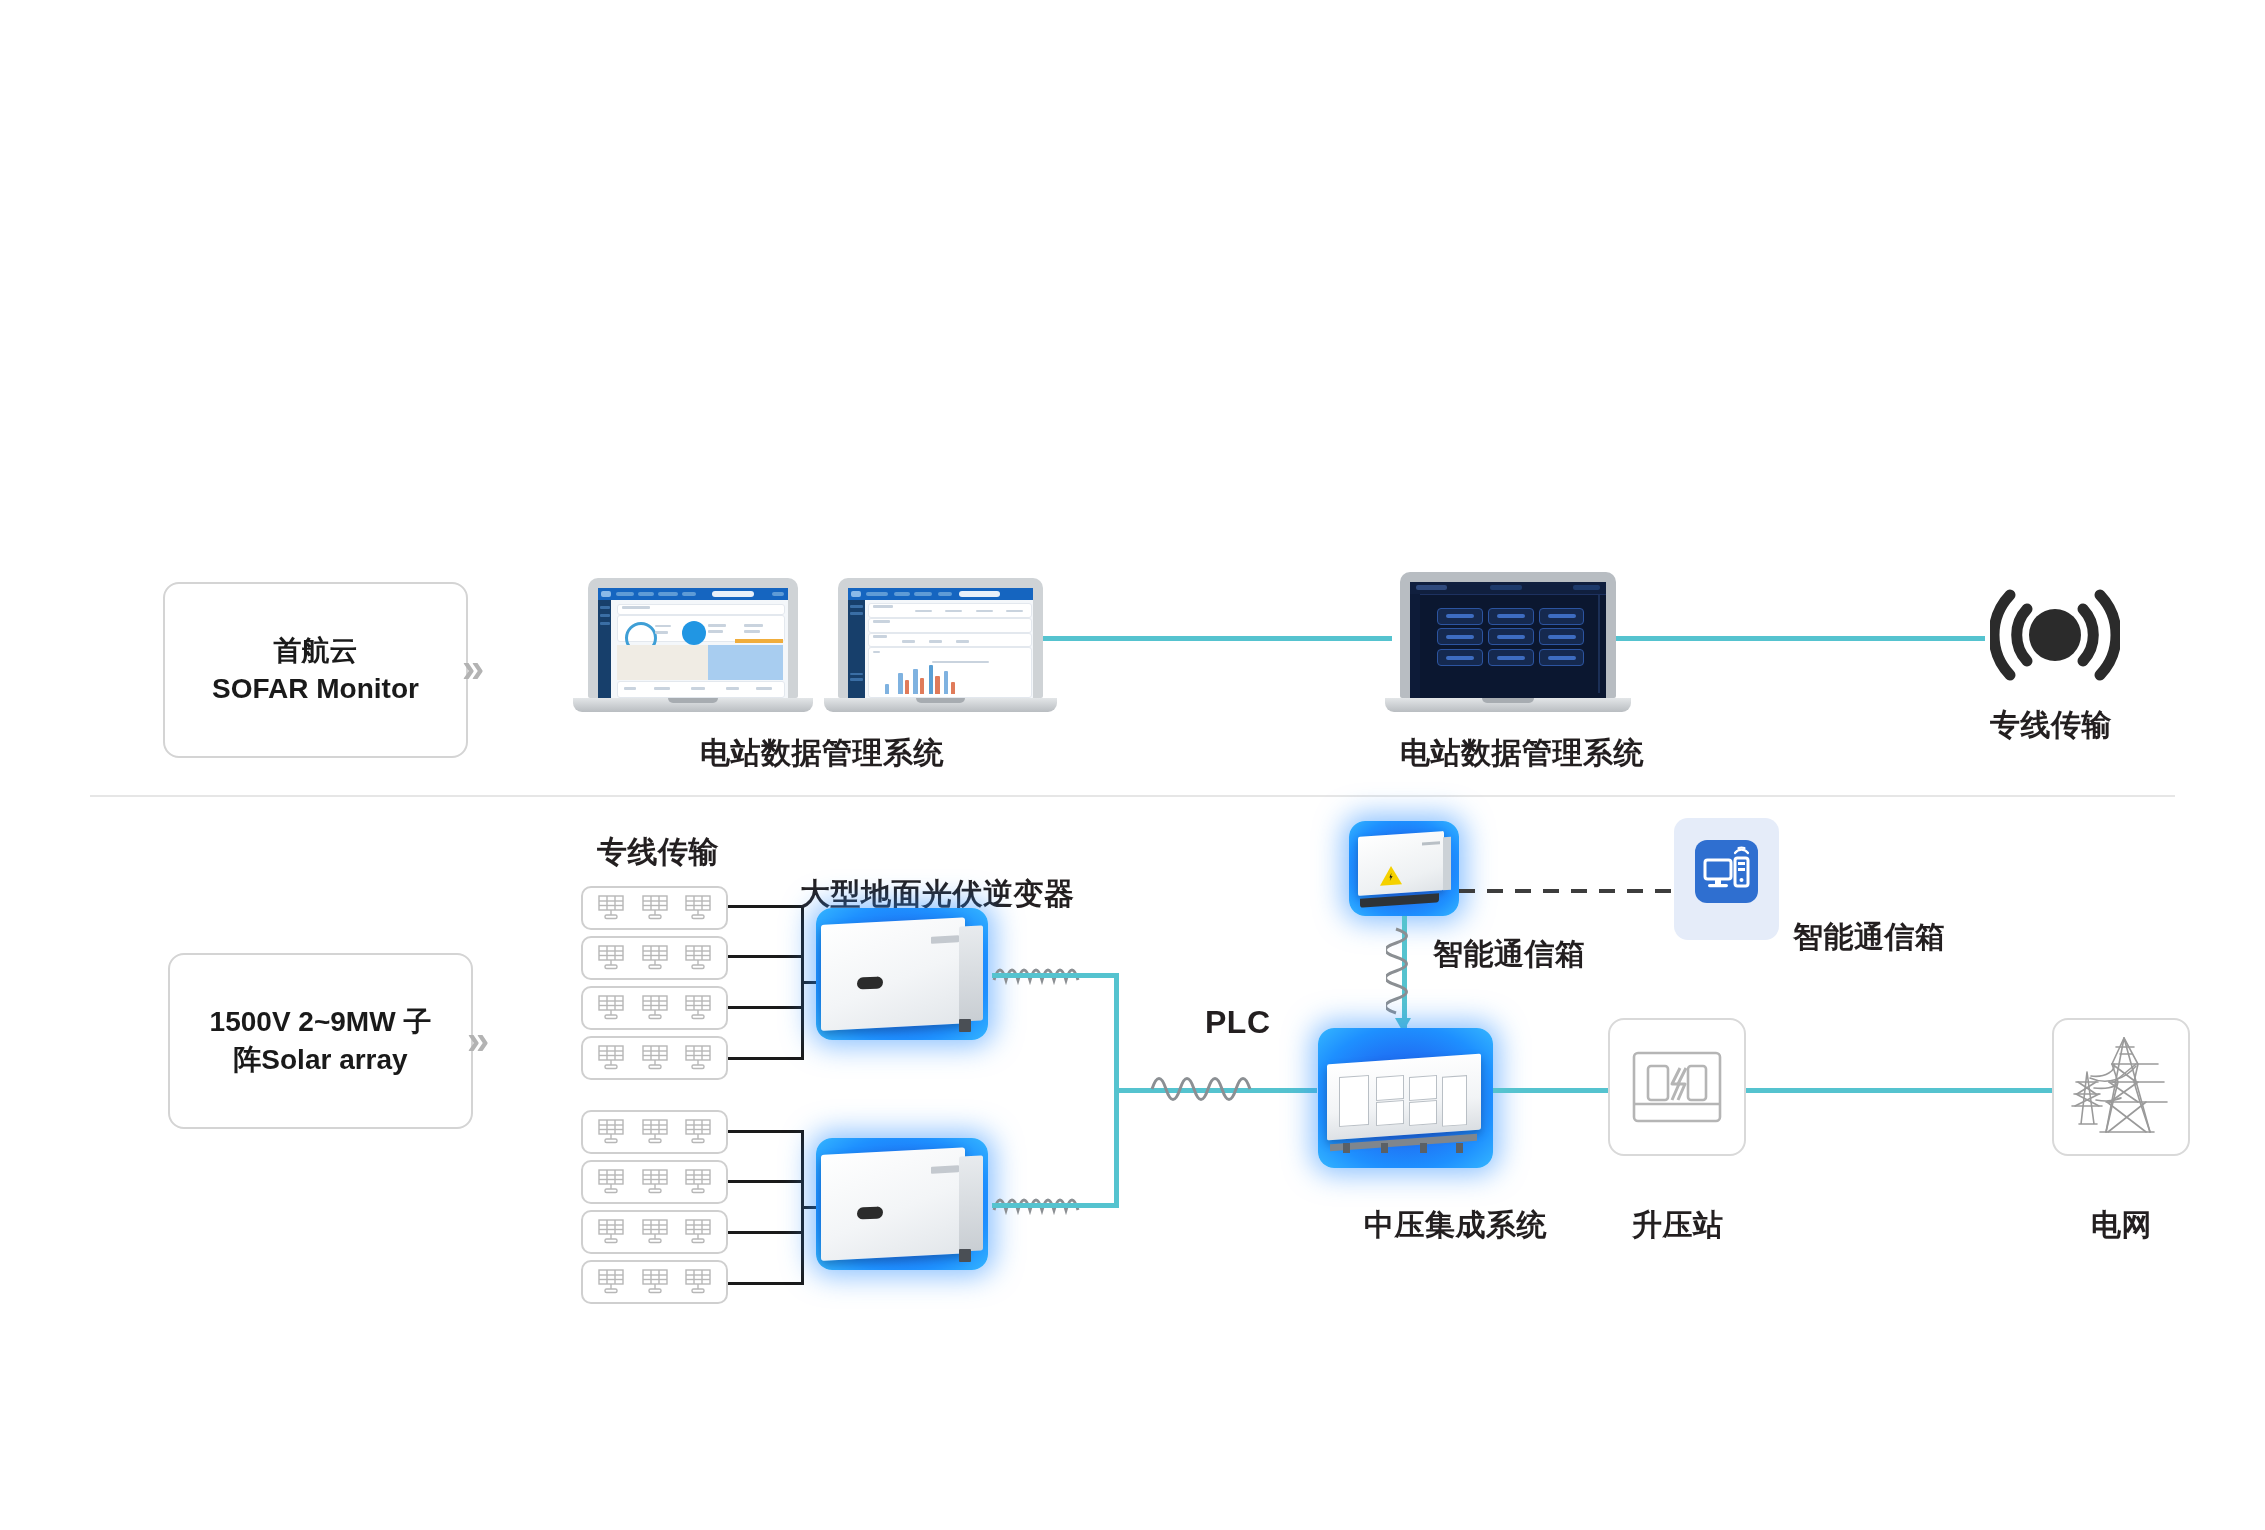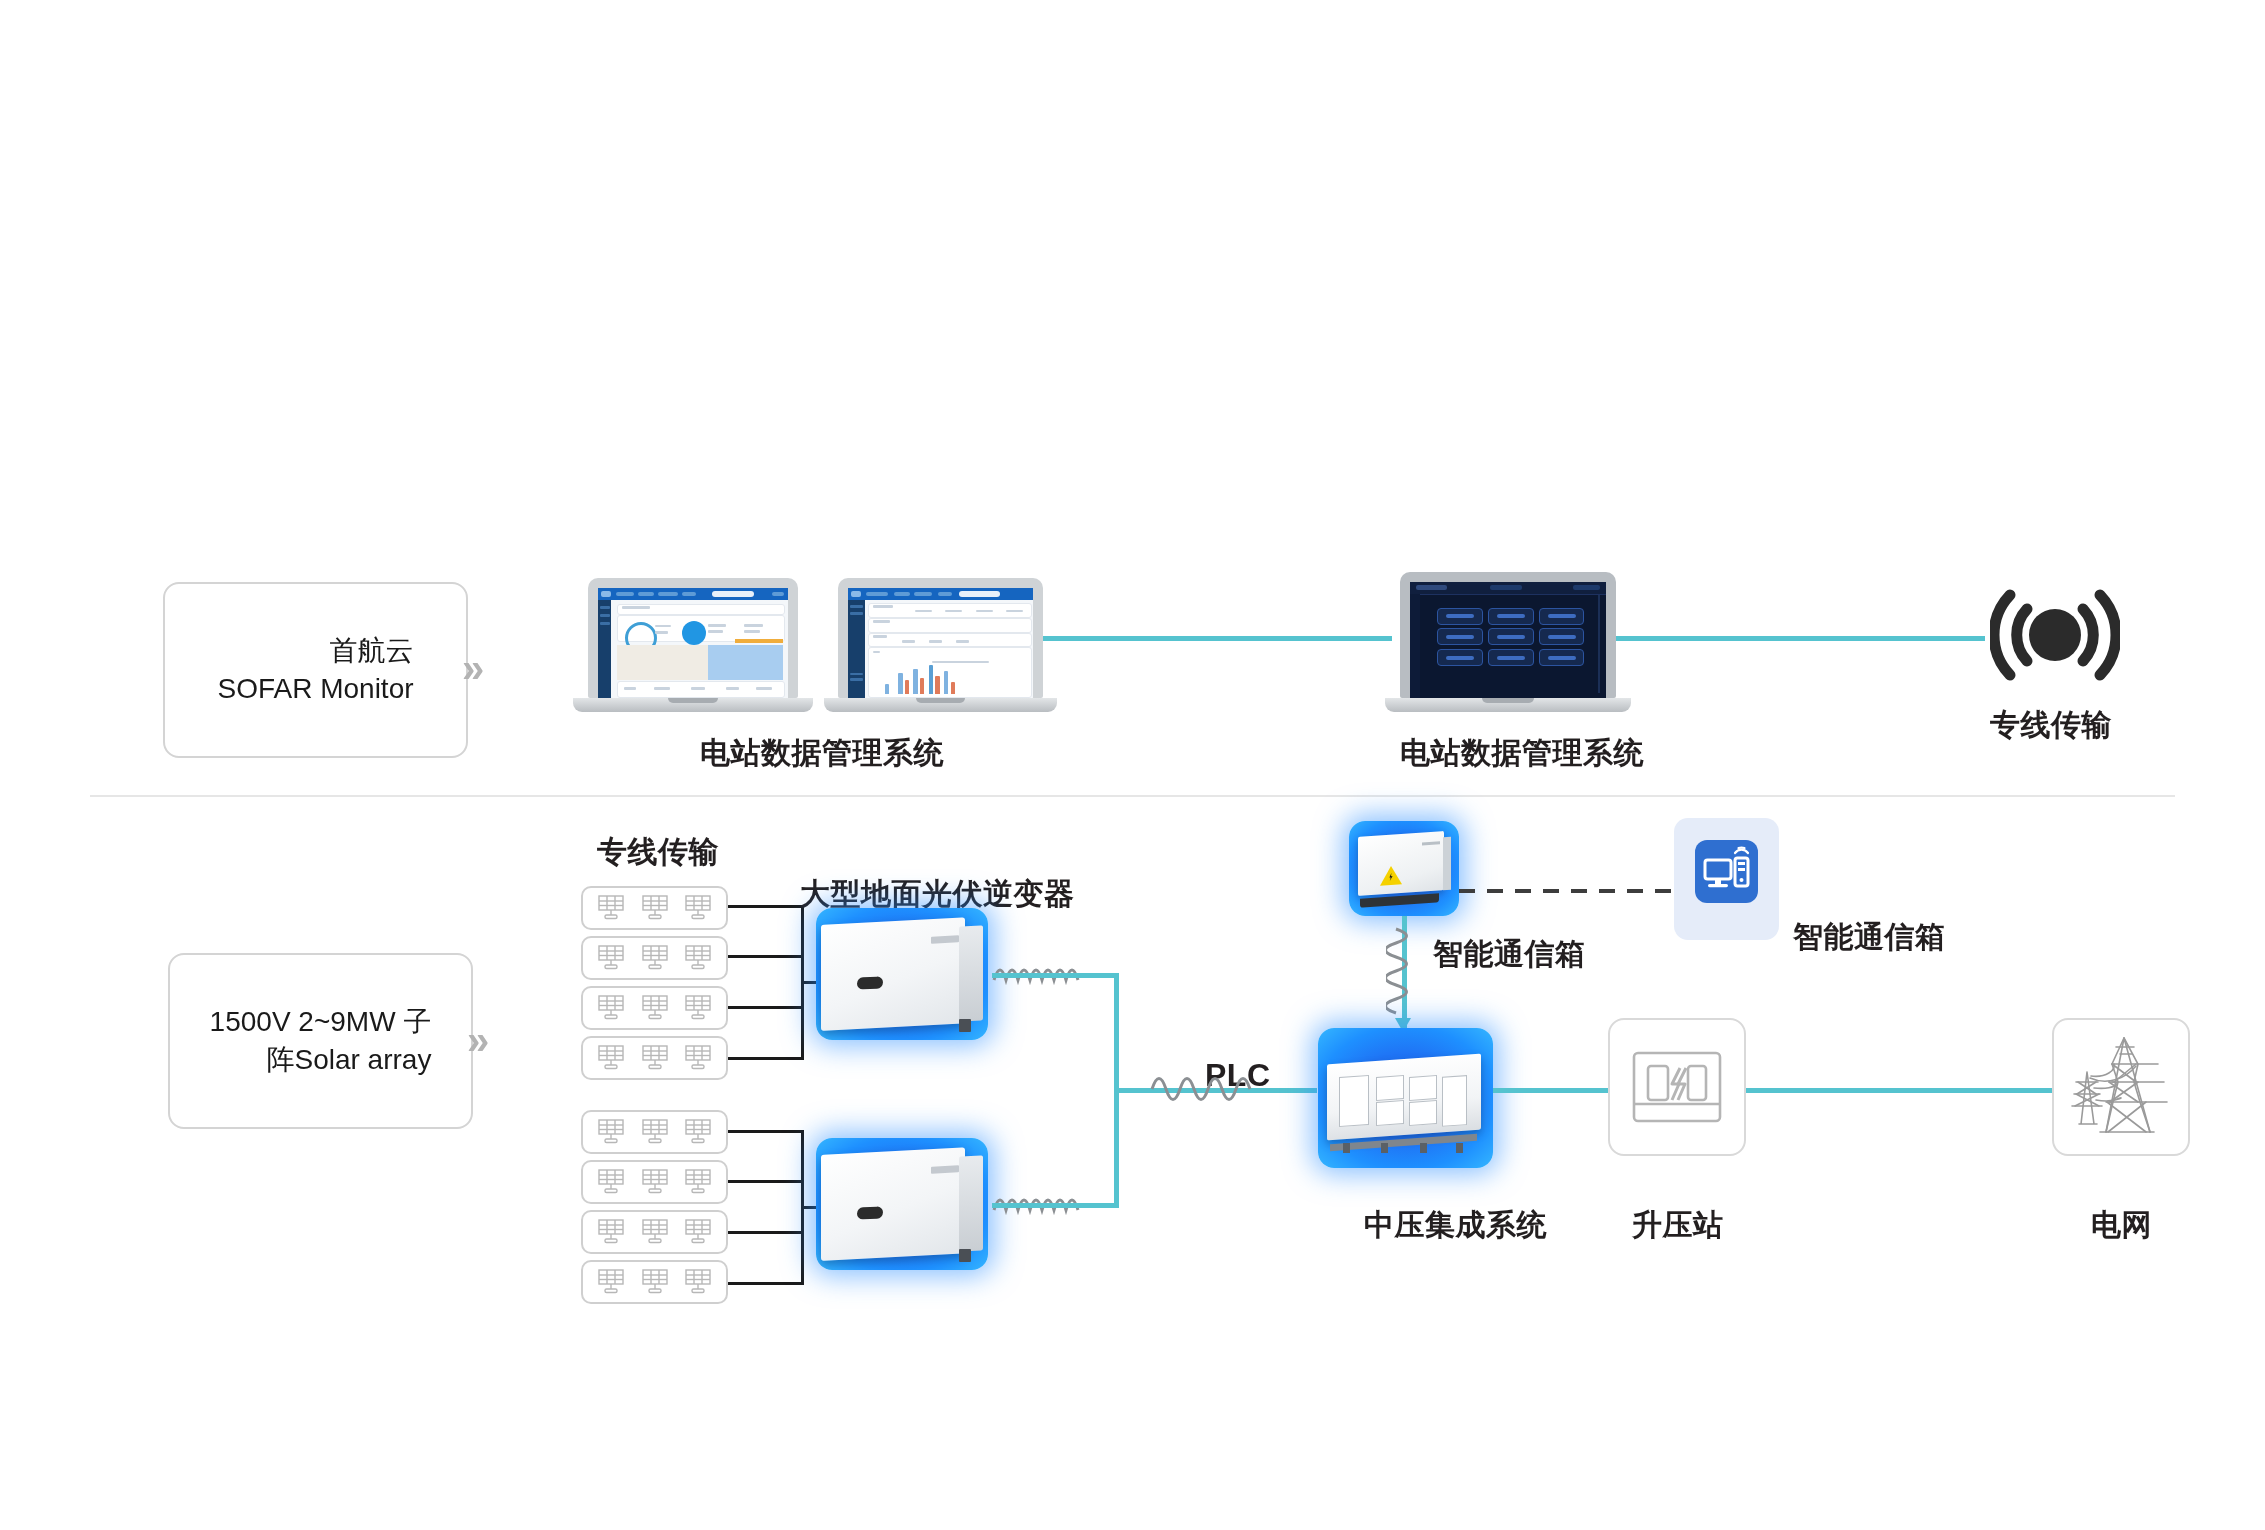--- a/index.html
+++ b/index.html
@@ -32,24 +32,23 @@
     border: 2px solid #d4d4d4;
     border-radius: 16px;
     background: #ffffff;
     display: flex;
     align-items: center;
     justify-content: center;
     text-align: center;
     box-sizing: border-box;
   }
   .stage-box .txt {
-    font-weight: 400;
+    font-weight: 700;
     color: #1a1a1a;
     line-height: 1.35;
-    text-align: right;
   }
   .chev {
     color: #b3b3b3;
     font-size: 40px;
     font-weight: 700;
     line-height: 1;
     user-select: none;
   }
 
   
@@ -768,21 +767,21 @@
 
   <div class="abs" style="left:992px; top:1186px; width:112px; height:34px;">
     <svg width="112" height="34" viewBox="0 0 112 34">
       <path d="M2 24 q6 -20 12 0 q6 -20 12 0 q6 -20 12 0 q6 -20 12 0 q6 -20 12 0 q6 -20 12 0 q6 -20 12 0" stroke="#8b8f93" stroke-width="3" fill="none"></path>
     </svg>
   </div>
   <div class="wire-h abs" style="left:992px; top:1203px; width:126px;"></div>
 
   <div class="wire-v abs" style="left:1114px; top:973px; height:235px;"></div>
 
-  <div class="label-cn abs" style="left:1205px; top:1057px; font-size:32px;">PLC</div>
+  <div class="label-cn abs" style="left:1205px; top:1004px; font-size:32px;">PLC</div>
   <div class="wire-h abs" style="left:1114px; top:1088px; width:203px;"></div>
   <div class="abs" style="left:1150px; top:1072px; width:118px; height:36px;">
     <svg width="118" height="36" viewBox="0 0 118 36">
       <path d="M2 17 q7 -21 14 0 q7 21 14 0 q7 -21 14 0 q7 21 14 0 q7 -21 14 0 q7 21 14 0 q7 -21 14 0" stroke="#8b8f93" stroke-width="3" fill="none"></path>
     </svg>
   </div>
 
   <div class="glow" style="left:1349px; top:821px; width:110px; height:95px;">
     <div class="cbox" style="width:100%; height:100%;">
       <div class="cb-body"></div>

